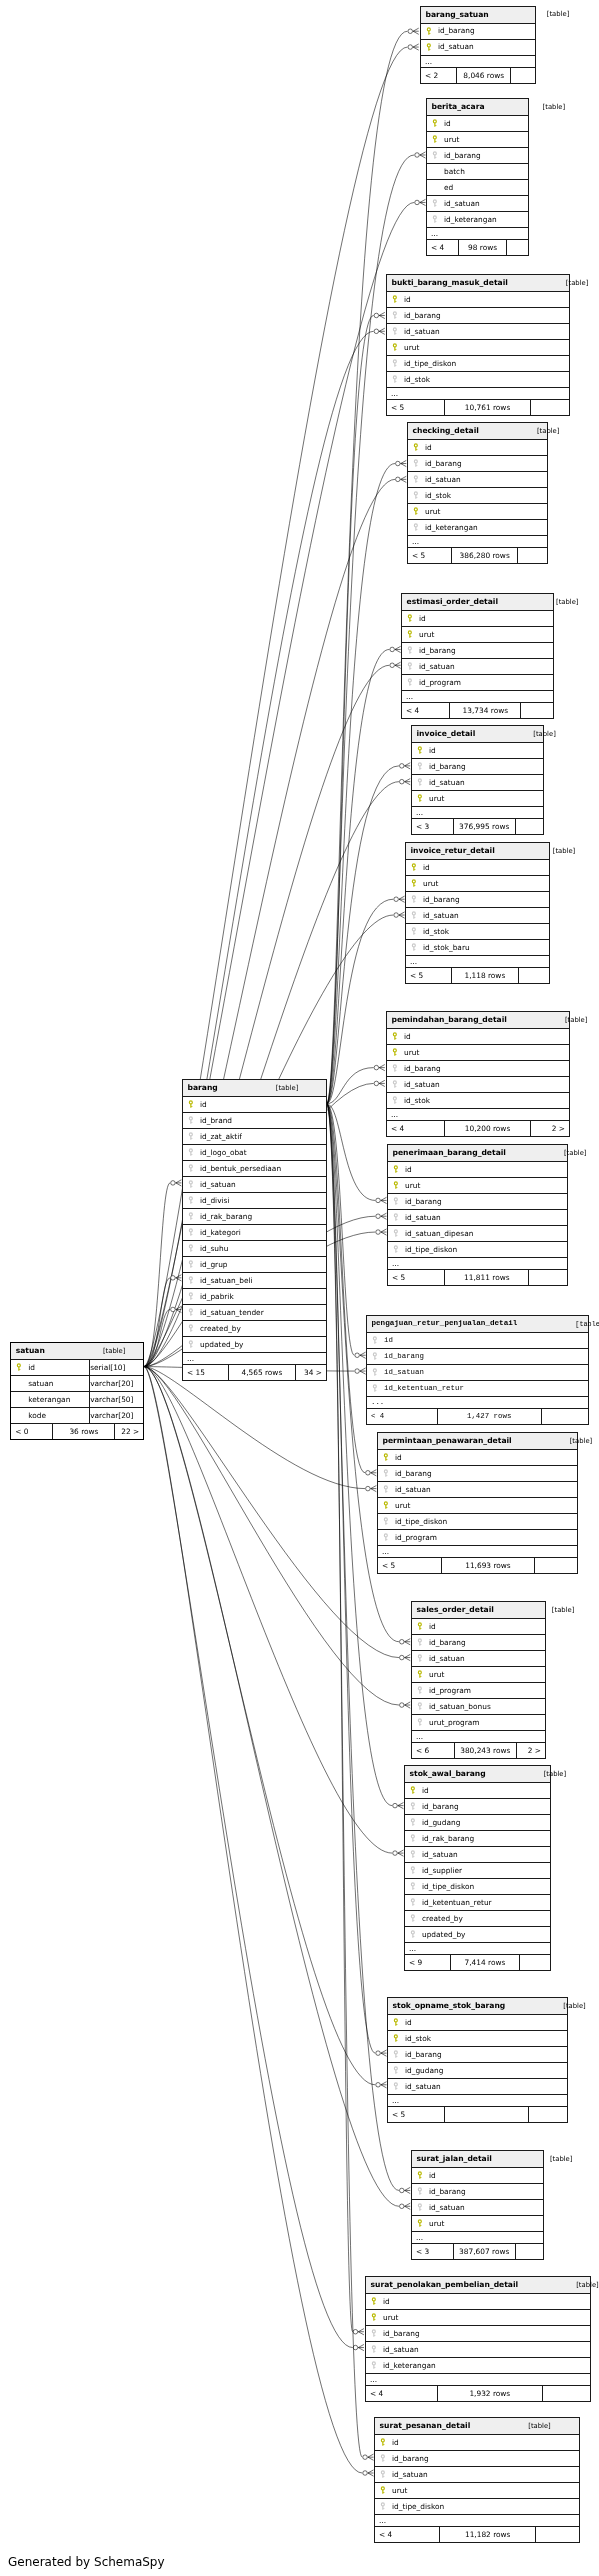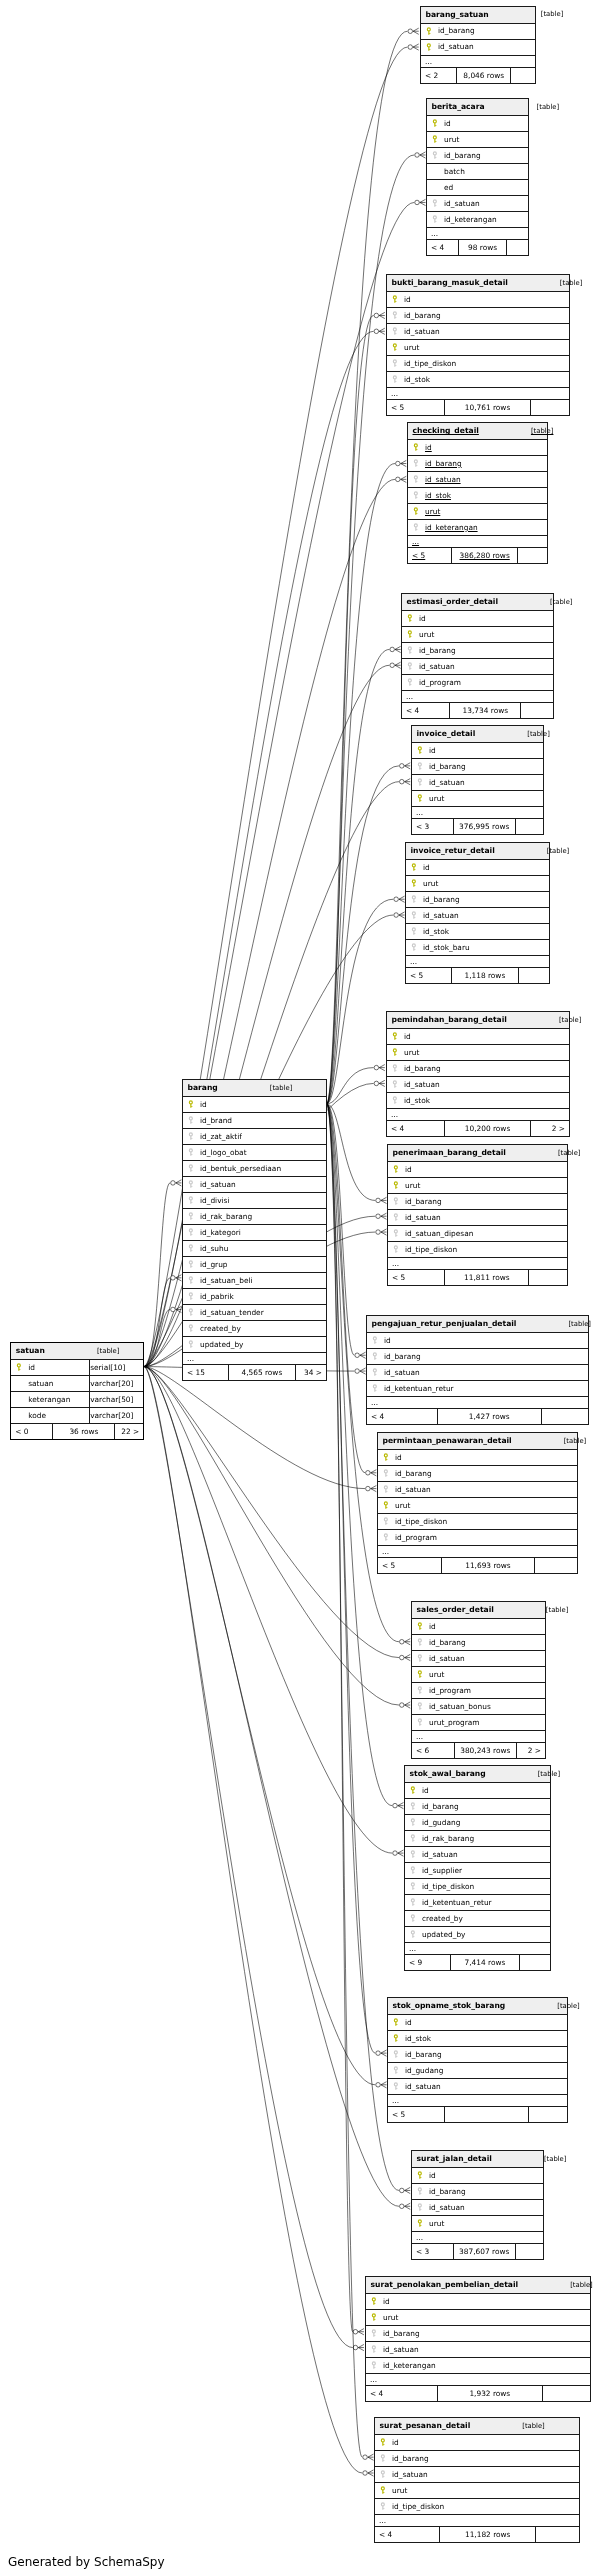--- a/index.html
+++ b/index.html
@@ -10,21 +10,21 @@
           font-family:"DejaVu Sans","Liberation Sans",sans-serif;color:#000;overflow:hidden;}
   #edges{position:absolute;left:0;top:0;z-index:1;}
   #tables{position:absolute;left:0;top:0;width:100%;height:100%;z-index:2;pointer-events:none;}
   .tbl{position:absolute;background:#fff;border:0.6px solid var(--bd);box-sizing:border-box;
        font-size:7.4px;line-height:1;pointer-events:auto;}
   .tbl.focus{border:1.7px solid #000;}
   .hdr{height:17px;background:var(--hdr);border-bottom:0.6px solid var(--bd);
        display:flex;justify-content:flex-start;align-items:center;
        padding:0 4.5px;box-sizing:border-box;}
   .tname{font-weight:bold;font-size:7.6px;white-space:nowrap;}
-  .ttag{font-size:6.8px;white-space:nowrap;margin-left:12px;padding-left:40px;}
+  .ttag{font-size:6.8px;white-space:nowrap;margin-left:18px;padding-left:40px;}
   .row{height:16px;border-bottom:0.6px solid var(--bd);display:flex;align-items:center;
        padding:0 4px;box-sizing:border-box;background:#fff;}
   .row.ell{height:12.4px;font-size:7.4px;}
   .keyicon{width:6.8px;display:inline-flex;justify-content:center;margin-right:6.2px;flex:none;}
   .keyicon.pk{color:var(--pk);}
   .keyicon.fk{color:var(--fk);}
   .cname{flex:1;white-space:nowrap;}
   .ctype{border-left:0.6px solid var(--bd);align-self:stretch;display:flex;align-items:center;
          width:54px;flex:none;padding-left:0;box-sizing:border-box;
          margin:0 -4px 0 0;white-space:nowrap;}
@@ -615,21 +615,21 @@
           </span>
           <span class="cname">id_stok</span>
         </div>
         <div class="row ell">...</div>
         <div class="tfoot">
           <span class="fl">&lt; 5</span>
           <span class="fc">10,761 rows</span>
           <span class="fr"></span>
         </div>
       </div>
-      <div class="tbl" style="left: 407px; top: 422px; width: 141px; text-decoration: underline;">
+      <div class="tbl" style="left: 407px; top: 422px; width: 141px;">
         <div class="hdr">
           <span class="tname">checking_detail</span>
           <span class="ttag">[table]</span>
         </div>
         <div class="row">
           <span class="keyicon pk">
             <svg viewBox="0 0 10 16" width="5.7" height="8.5">
               <circle cx="5" cy="4.5" r="2.8" fill="none" stroke="currentColor" stroke-width="2.2"></circle>
               <line x1="5" y1="7.5" x2="5" y2="14.5" stroke="currentColor" stroke-width="2.2"></line>
               <line x1="5" y1="12.2" x2="8" y2="12.2" stroke="currentColor" stroke-width="1.5"></line>
@@ -1007,21 +1007,21 @@
           </span>
           <span class="cname">id_tipe_diskon</span>
         </div>
         <div class="row ell">...</div>
         <div class="tfoot">
           <span class="fl">&lt; 5</span>
           <span class="fc">11,811 rows</span>
           <span class="fr"></span>
         </div>
       </div>
-      <div class="tbl" style="left: 366px; top: 1315px; width: 223px;">
+      <div class="tbl" style="left: 366px; top: 1315px; width: 223px; font-family: Liberation Mono, monospace;">
         <div class="hdr">
           <span class="tname">pengajuan_retur_penjualan_detail</span>
           <span class="ttag">[table]</span>
         </div>
         <div class="row">
           <span class="keyicon fk">
             <svg viewBox="0 0 10 16" width="5.7" height="8.5">
               <circle cx="5" cy="4.5" r="2.8" fill="none" stroke="currentColor" stroke-width="2.2"></circle>
               <line x1="5" y1="7.5" x2="5" y2="14.5" stroke="currentColor" stroke-width="2.2"></line>
               <line x1="5" y1="12.2" x2="8" y2="12.2" stroke="currentColor" stroke-width="1.5"></line>

